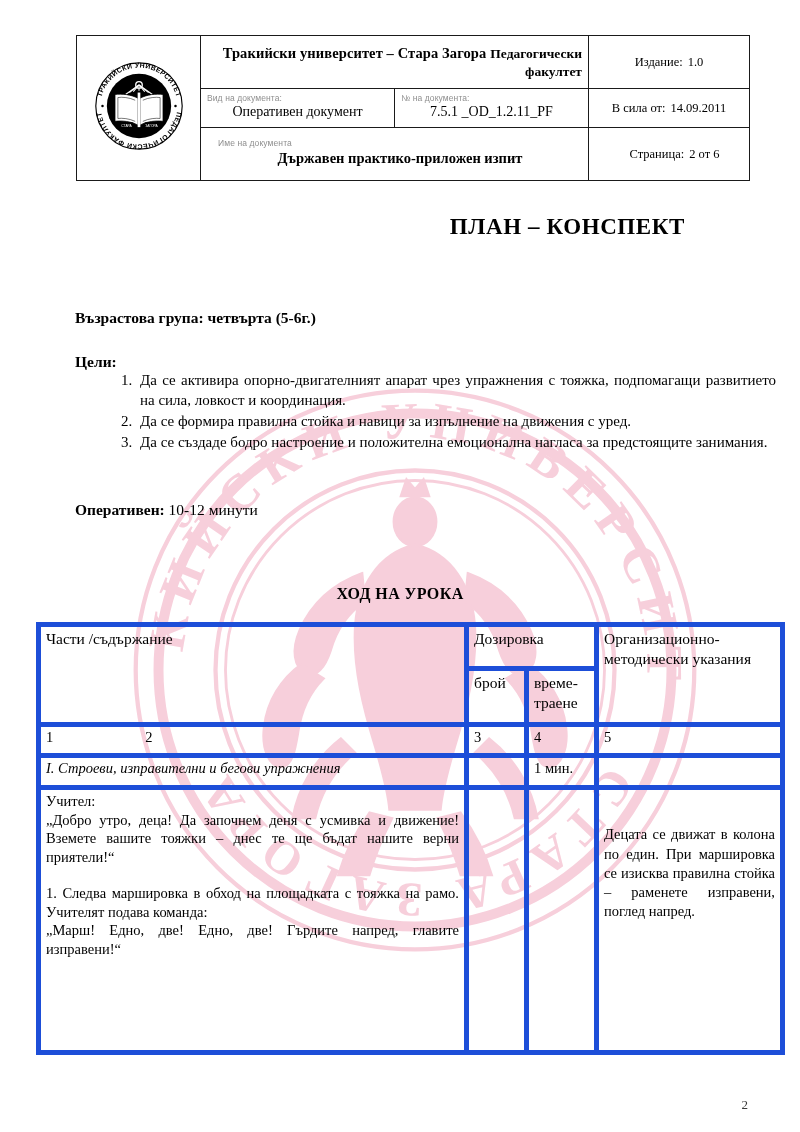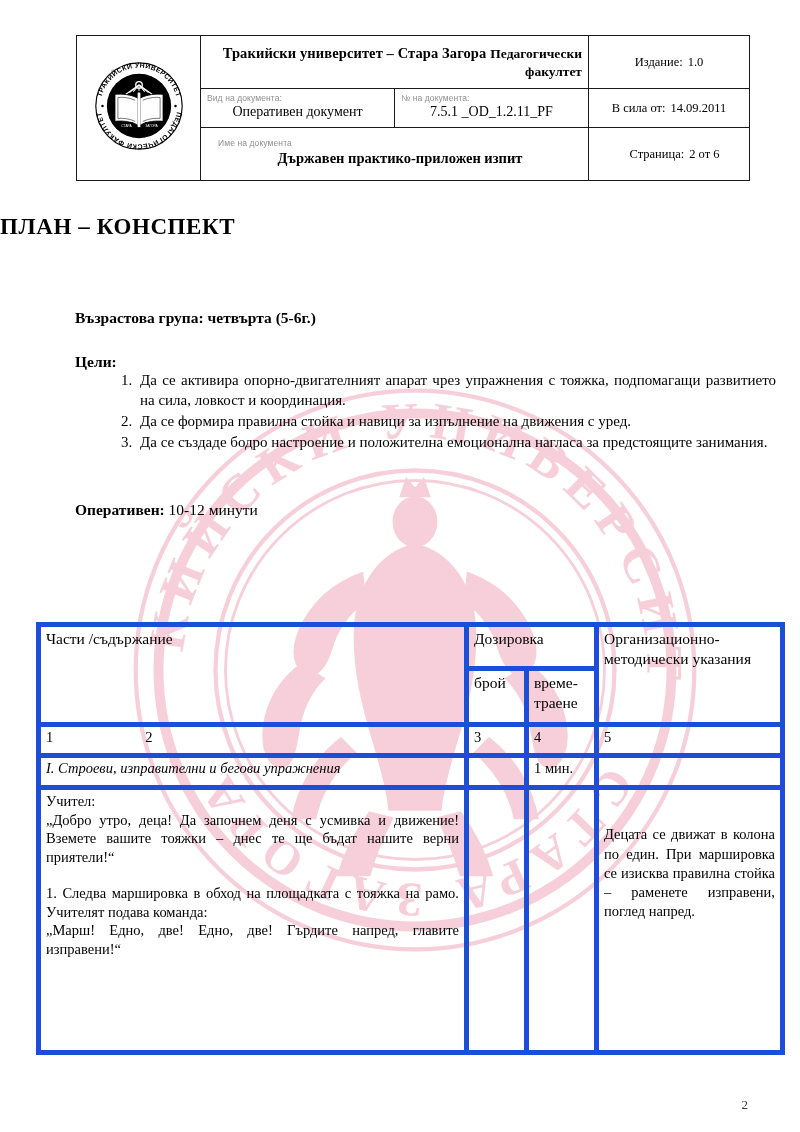--- a/index.html
+++ b/index.html
@@ -97,21 +97,21 @@
   .hdr-right-cell .rlabel { }
   .hdr-right-cell .rval { margin-left: 5px; }
 
   .row-mid td  { height: 34px; }
   .row-name td { height: 48px; padding-left: 17px; }
 
   
   .doc-title {
     position: absolute;
     left: 0; top: 214px; width: 685px;
-    text-align: left;
+    text-align: right;
     font-size: 23px;
     font-weight: bold;
     letter-spacing: 0.6px;
   }
   .doc-subtitle {
     position: absolute;
     left: 0; top: 261px; width: 800px;
     text-align: center;
     font-size: 15.5px;
     font-weight: bold;
@@ -360,20 +360,21 @@
     <li>Да се формира правилна стойка и навици за изпълнение на движения с уред.</li>
     <li>Да се създаде бодро настроение и положителна емоционална нагласа за предстоящите занимания.</li>
   </ol>
 
   <div class="field-line dur-line">
     <b>Оперативен:</b>
     <span class="val-normal">10-12  минути</span>
   </div>
 
 
+  <div class="course-heading">ХОД НА УРОКА</div>
 
   <table class="lesson-table">
     <colgroup>
       <col class="col-content">
         <col class="col-count">
         <col class="col-time">
         <col class="col-notes">
     </colgroup>
     <tbody>
       <tr class="th-main">

